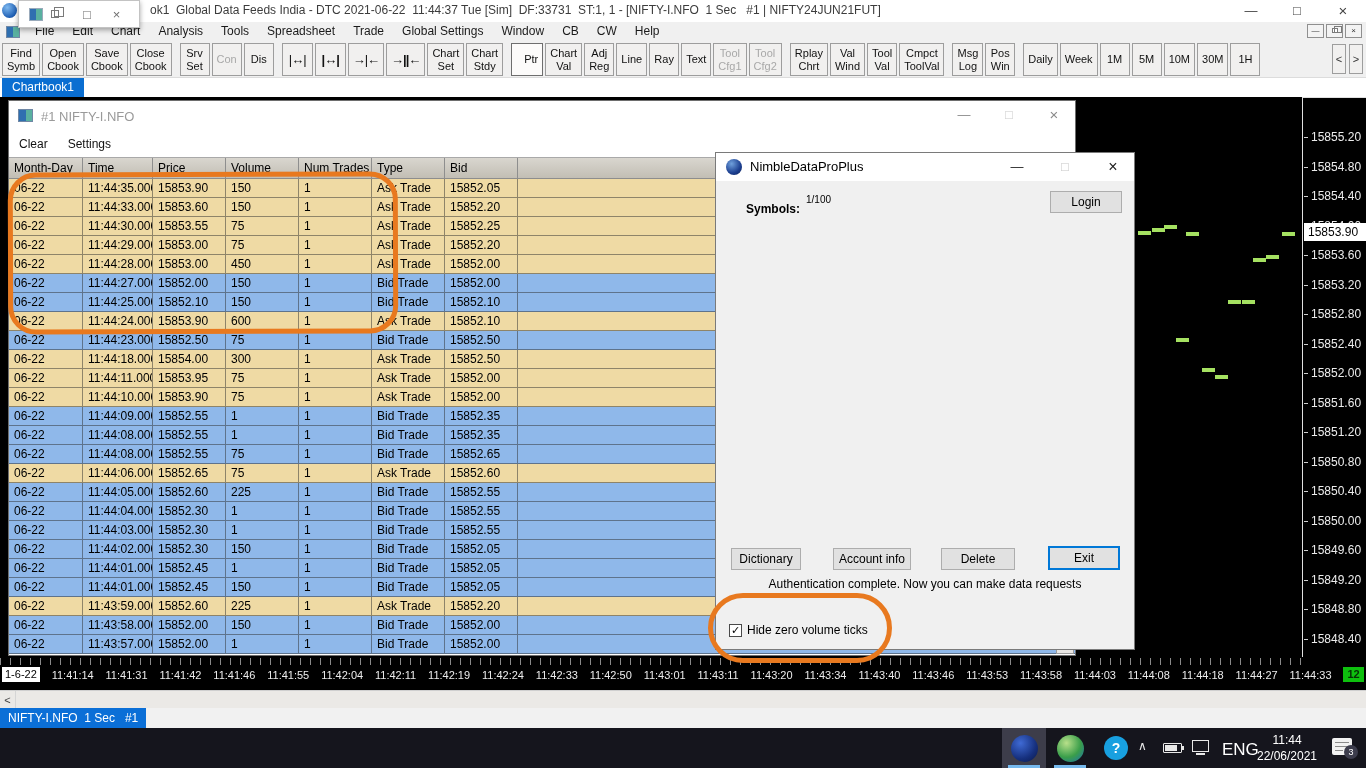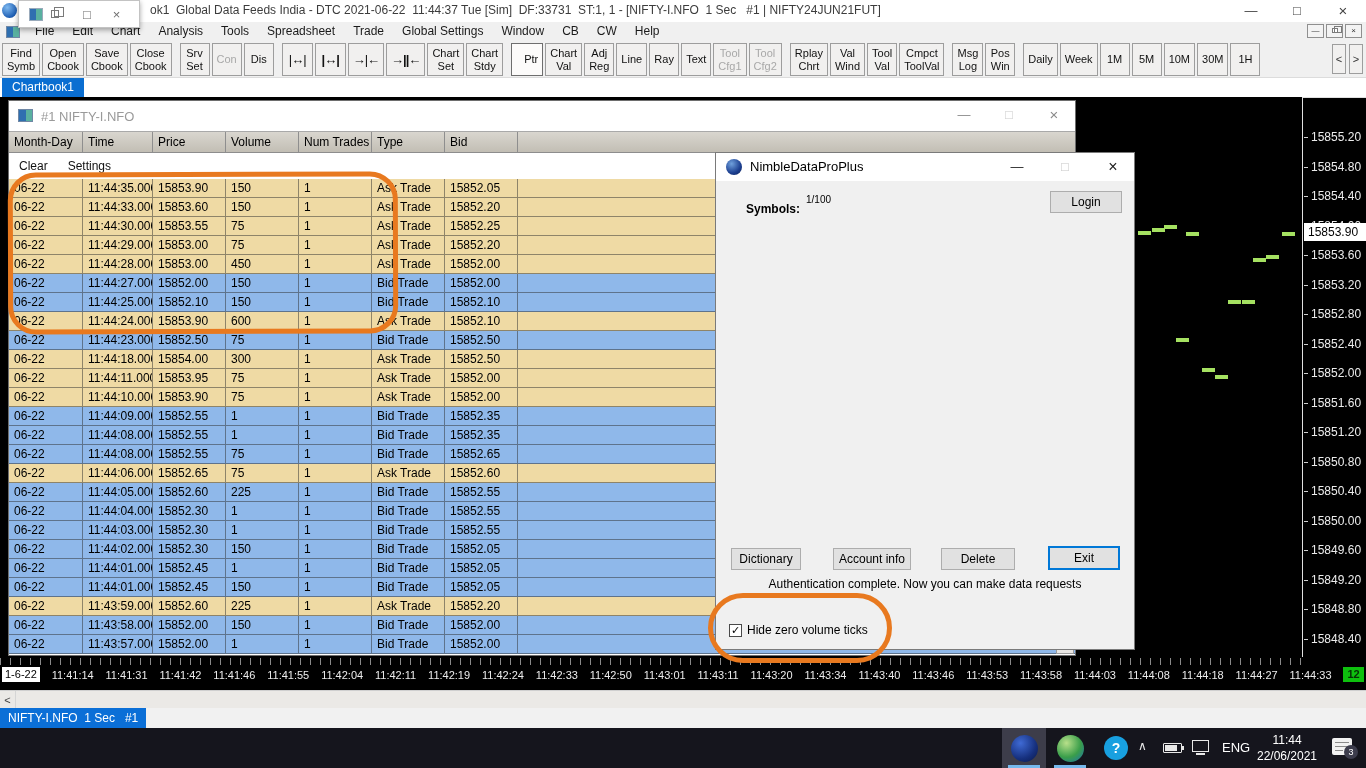--- a/index.html
+++ b/index.html
@@ -150,21 +150,21 @@
   .globe2 { width:27px; height:27px; border-radius:50%;
     background:radial-gradient(circle at 35% 30%, #b8e08a, #3a9e4a 55%, #1c6fb0); }
   #tray-help { position:absolute; left:1104px; top:8px; width:24px; height:24px; border-radius:50%; background:#18a0e0;
     color:#fff; font-weight:bold; font-size:14px; text-align:center; line-height:24px; }
   #tray-chevron { position:absolute; left:1138px; top:11px; color:#e8e8e8; font-size:12px; }
   #tray-battery { position:absolute; left:1163px; top:15px; width:19px; height:10px; border:1px solid #e8e8e8; border-radius:1px; }
   #tray-battery::before { content:""; position:absolute; left:1px; top:1px; width:12px; height:6px; background:#e8e8e8; }
   #tray-battery::after { content:""; position:absolute; right:-3px; top:2px; width:2px; height:4px; background:#e8e8e8; }
   #tray-network { position:absolute; left:1192px; top:12px; width:17px; height:12px; border:1px solid #e8e8e8; }
   #tray-network::after { content:""; position:absolute; left:3px; bottom:-4px; width:9px; height:2px; background:#e8e8e8; }
-  #tray-lang { position:absolute; left:1222px; top:12px; color:#fff; font-size:13px; }
+  #tray-lang { position:absolute; left:1222px; top:12px; color:#fff; font-size:17px; }
   #tray-clock { position:absolute; left:1252px; top:4px; width:70px; color:#fff; font-size:12px; text-align:center; line-height:16px; }
   #tray-notif { position:absolute; left:1332px; top:10px; width:20px; height:17px; background:#f2f2f2; border-radius:2px; }
   #tray-notif .line { position:absolute; left:3px; height:1px; width:14px; background:#8a8a8a; }
   #notif-badge { position:absolute; right:-6px; bottom:-4px; width:14px; height:14px; border-radius:50%; background:#3c3c4c;
     color:#fff; font-size:9px; text-align:center; line-height:14px; }
 </style>
 </head>
 <body>
 
 <div id="titlebar" class="abs">
@@ -347,34 +347,34 @@
 <div id="chart-region" class="abs"></div>
 
 <div id="chart-window" class="abs">
   <div id="cw-titlebar">
     <div id="cw-icon"></div>
     <div id="cw-title">#1 NIFTY-I.NFO</div>
     <div class="cw-ctl" style="left:940px;color:#8a8a8a">—</div>
     <div class="cw-ctl" style="left:985px;color:#cccccc">□</div>
     <div class="cw-ctl" style="left:1030px;color:#8a8a8a;font-size:15px">×</div>
   </div>
+  <div id="cw-menubar">
+    <div class="cw-menu-item">Clear</div>
+    <div class="cw-menu-item">Settings</div>
+  </div>
   <div id="table-header">
       <div class="hcell c0">Month-Day</div>
       <div class="hcell c1">Time</div>
       <div class="hcell c2">Price</div>
       <div class="hcell c3">Volume</div>
       <div class="hcell c4">Num Trades</div>
       <div class="hcell c5">Type</div>
       <div class="hcell c6">Bid</div>
       <div class="hcell cfill"></div>
     </div>
-  <div id="cw-menubar">
-    <div class="cw-menu-item">Clear</div>
-    <div class="cw-menu-item">Settings</div>
-  </div>
   <div id="table-body">
       <div class="trow ask">
         <div class="cell c0">06-22</div>
         <div class="cell c1">11:44:35.000000</div>
         <div class="cell c2">15853.90</div>
         <div class="cell c3">150</div>
         <div class="cell c4">1</div>
         <div class="cell c5">Ask Trade</div>
         <div class="cell c6">15852.05</div>
         <div class="cell cfill"></div>

